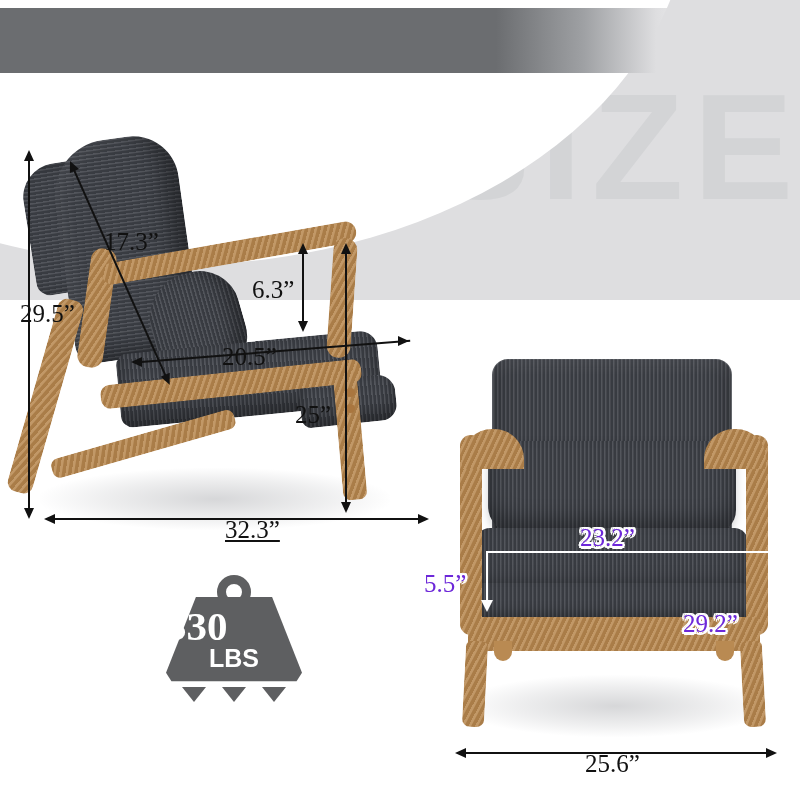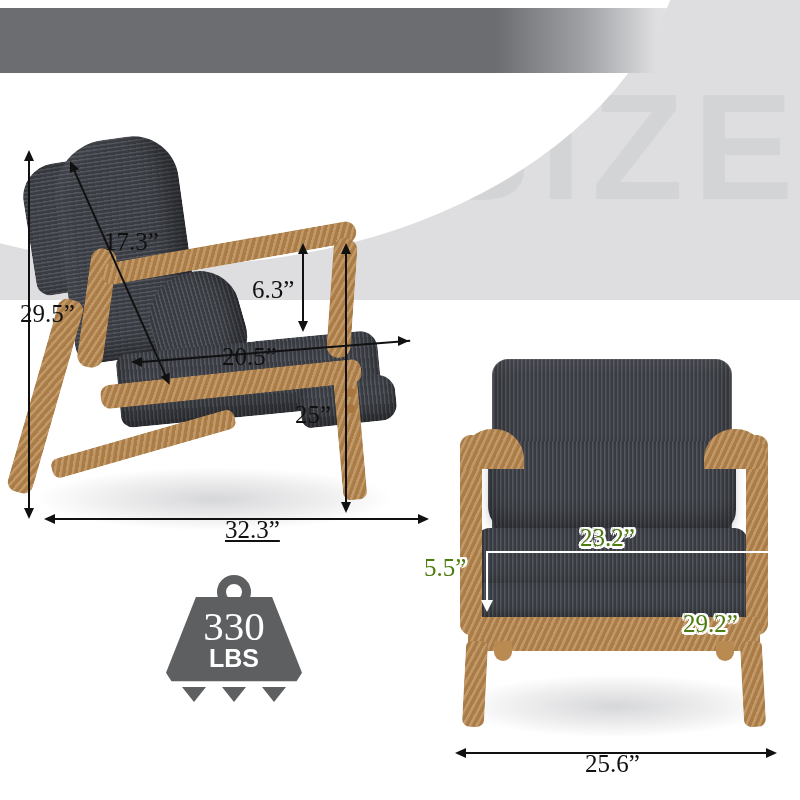--- a/index.html
+++ b/index.html
@@ -88,43 +88,43 @@
   
   .diag-wrap { position:absolute; transform-origin:0 50%; }
 
   
   .wdim-line-h, .wdim-line-v { position:absolute; background:#ffffff; }
   .wdim-line-h { height:2.4px; }
   .wdim-line-v { width:2.4px; }
   .warrow { position:absolute; width:0; height:0; }
   .warrow-d { border-left:6px solid transparent; border-right:6px solid transparent; border-top:12px solid #ffffff; }
   .wdim-label {
-    position:absolute; font-size:25px; color:#4d7c0f; white-space:nowrap;
+    position:absolute; font-size:25px; color:#6d28d9; white-space:nowrap;
     font-family:"Liberation Serif", serif;
     text-shadow:
       -2px -2px 0 #fff, 2px -2px 0 #fff, -2px 2px 0 #fff, 2px 2px 0 #fff,
       0 -2.5px 0 #fff, 0 2.5px 0 #fff, -2.5px 0 0 #fff, 2.5px 0 0 #fff;
   }
 
   
   .weight-badge { position:absolute; }
   .weight-ring {
     position:absolute; left:50%; top:0; transform:translateX(-50%);
     width:34px; height:34px; border:9px solid #5e5f61; border-radius:50%;
     background:transparent;
   }
   .weight-body {
     position:absolute; left:0; top:22px; width:136px; height:86px;
     background:#5e5f61;
     clip-path:polygon(22% 0%, 78% 0%, 100% 88%, 96% 98%, 4% 98%, 0% 88%);
     border-radius:6px;
   }
   .weight-num {
-    position:absolute; left:0; top:30px; width:136px; text-align:center;
-    font-size:41px; font-weight:normal; color:#ffffff; line-height:42px;
+    position:absolute; left:0; top:30px; width:136px; 
+    font-size:41px; font-weight:bold; color:#ffffff; line-height:42px;
     font-family:"Liberation Serif", serif;
   }
   .weight-unit {
     position:absolute; left:0; top:70px; width:136px; text-align:center;
     font-size:25px; font-weight:bold; color:#ffffff; line-height:26px;
   }
   .weight-tris { position:absolute; left:0; top:112px; width:136px; height:18px; }
   .weight-tri {
     position:absolute; width:0; height:0;
     border-left:12px solid transparent; border-right:12px solid transparent;
@@ -290,21 +290,21 @@
   <div>
     <div class="wdim-line-h" style="left:486px; top:551px; width:292px;"></div>
     <div class="wdim-line-v" style="left:486px; top:551px; height:10px;"></div>
     <div class="wdim-line-v" style="left:775.6px; top:551px; height:10px;"></div>
     <div class="wdim-label" style="left:580px; top:524px;">23.2”</div>
   </div>
 
   <div>
     <div class="wdim-line-v" style="left:486px; top:551px; height:55px;"></div>
     <div class="warrow warrow-d" style="left:481px; top:600px;"></div>
-    <div class="wdim-label" style="left:424px; top:554px;">5.5”</div>
+    <div class="wdim-label" style="left:424px; top:570px;">5.5”</div>
   </div>
 
   <div>
     <div class="wdim-line-v" style="left:775.6px; top:551px; height:200px;"></div>
     <div class="wdim-label" style="left:683px; top:610px;">29.2”</div>
   </div>
 
   <div>
     <div class="arrow arrow-l" style="left:455px; top:748px;"></div>
     <div class="dim-line-h" style="left:465px; top:752px; width:303px;"></div>

